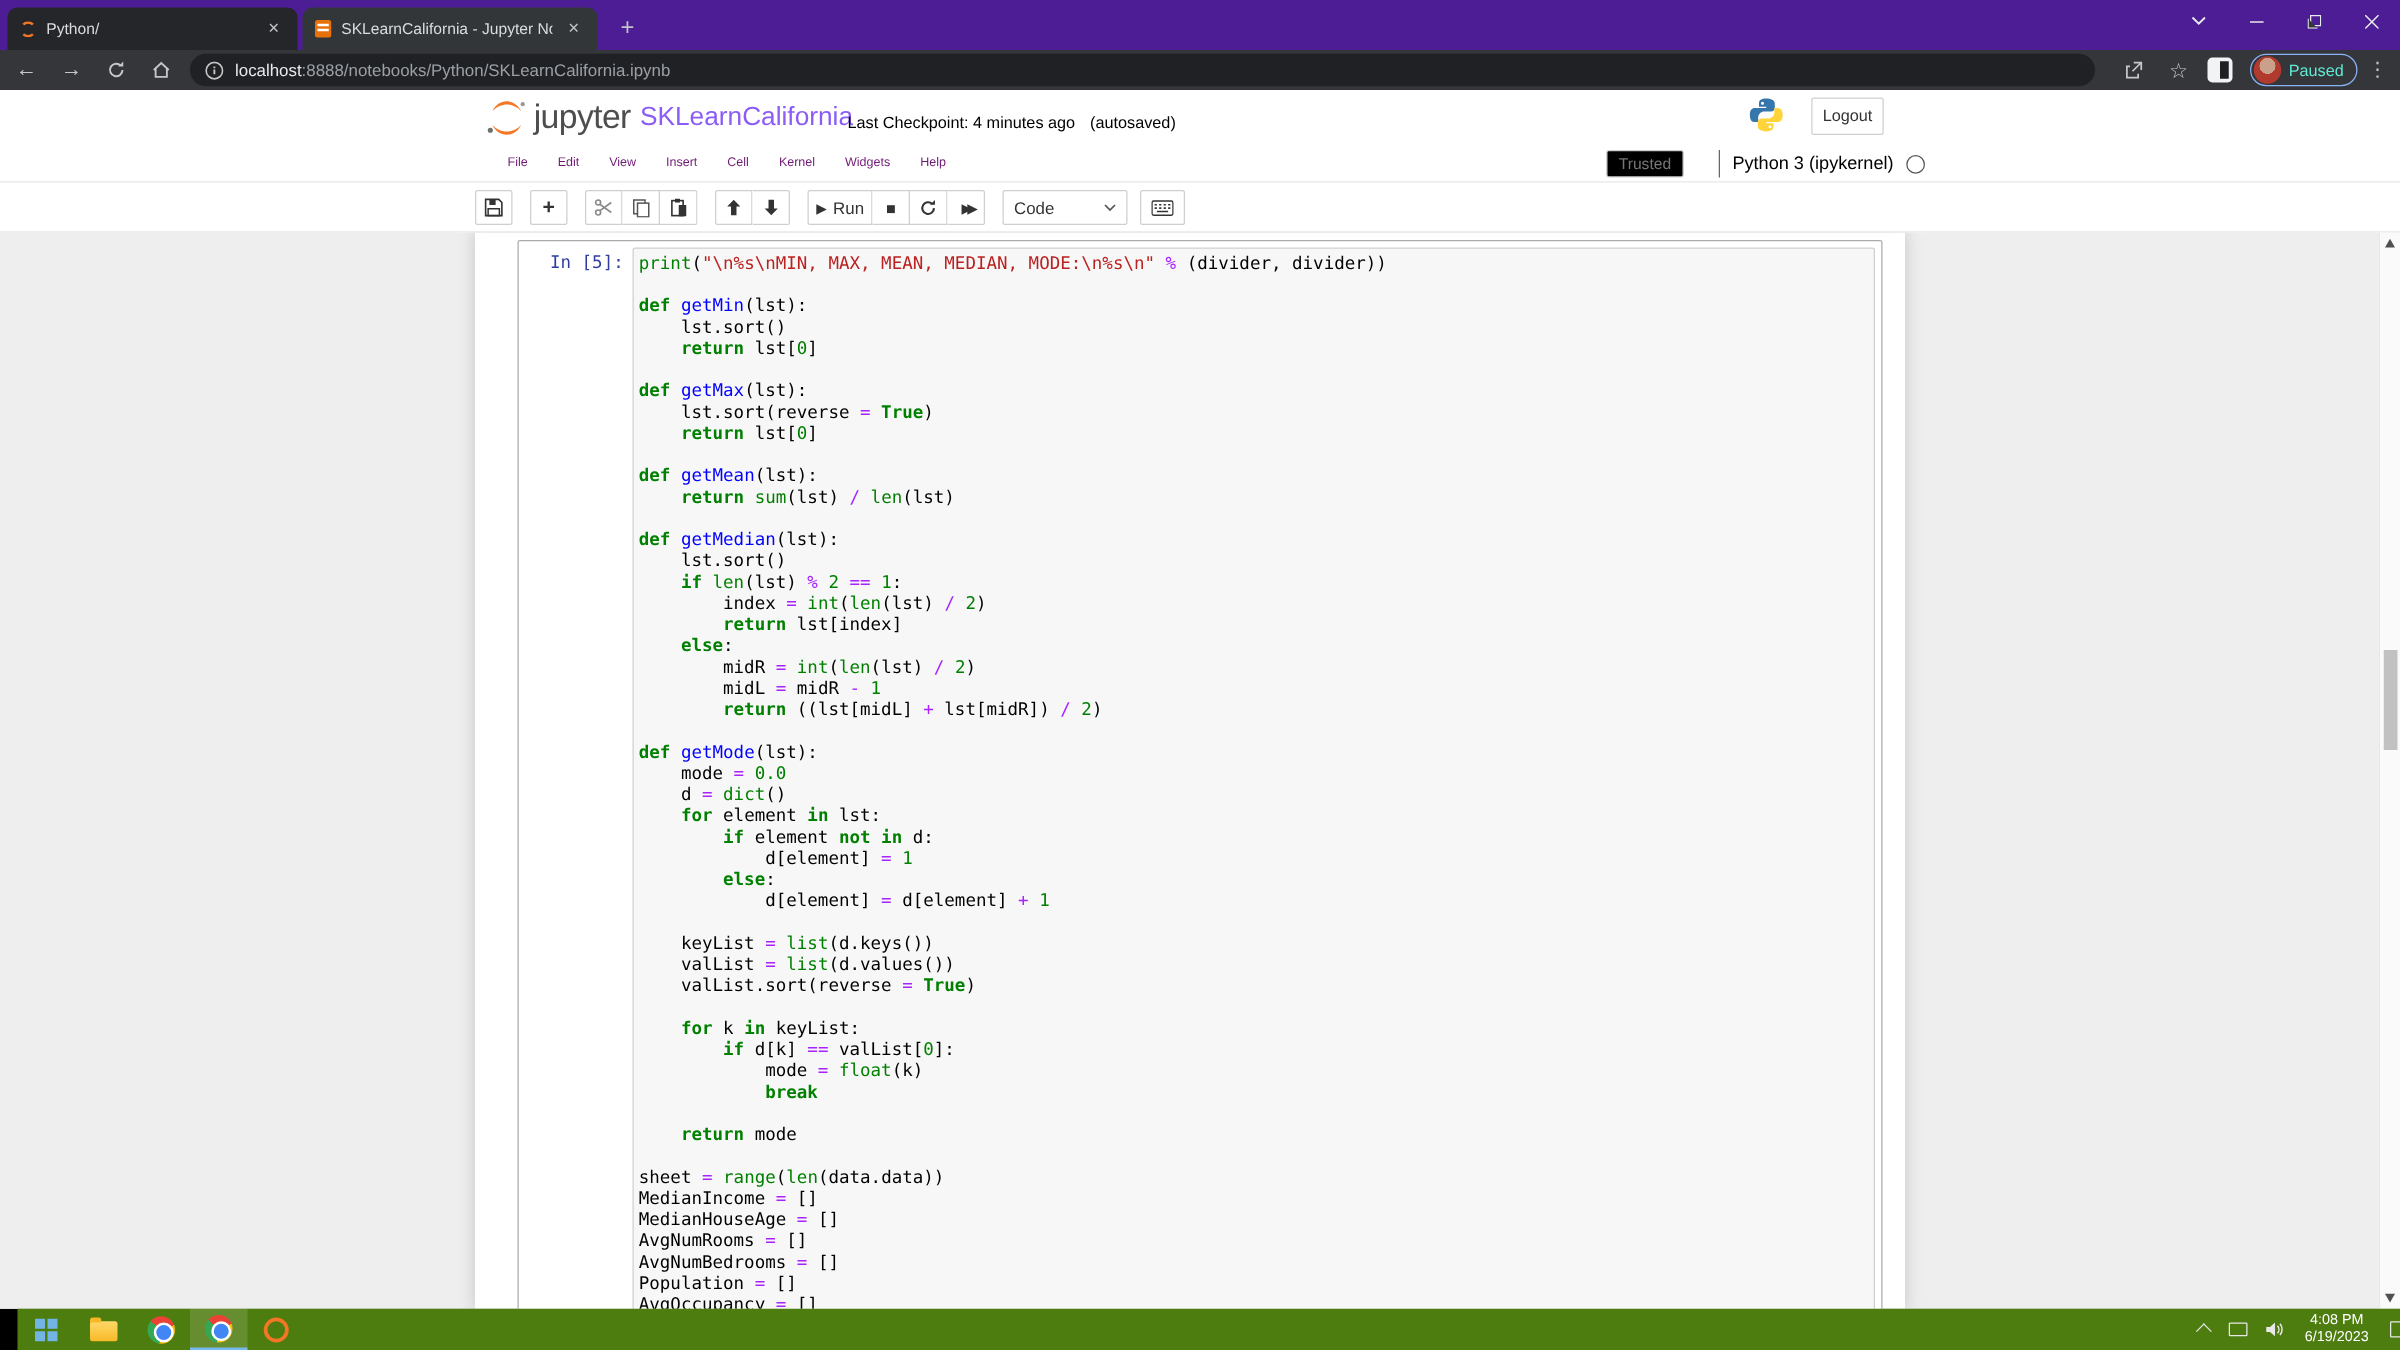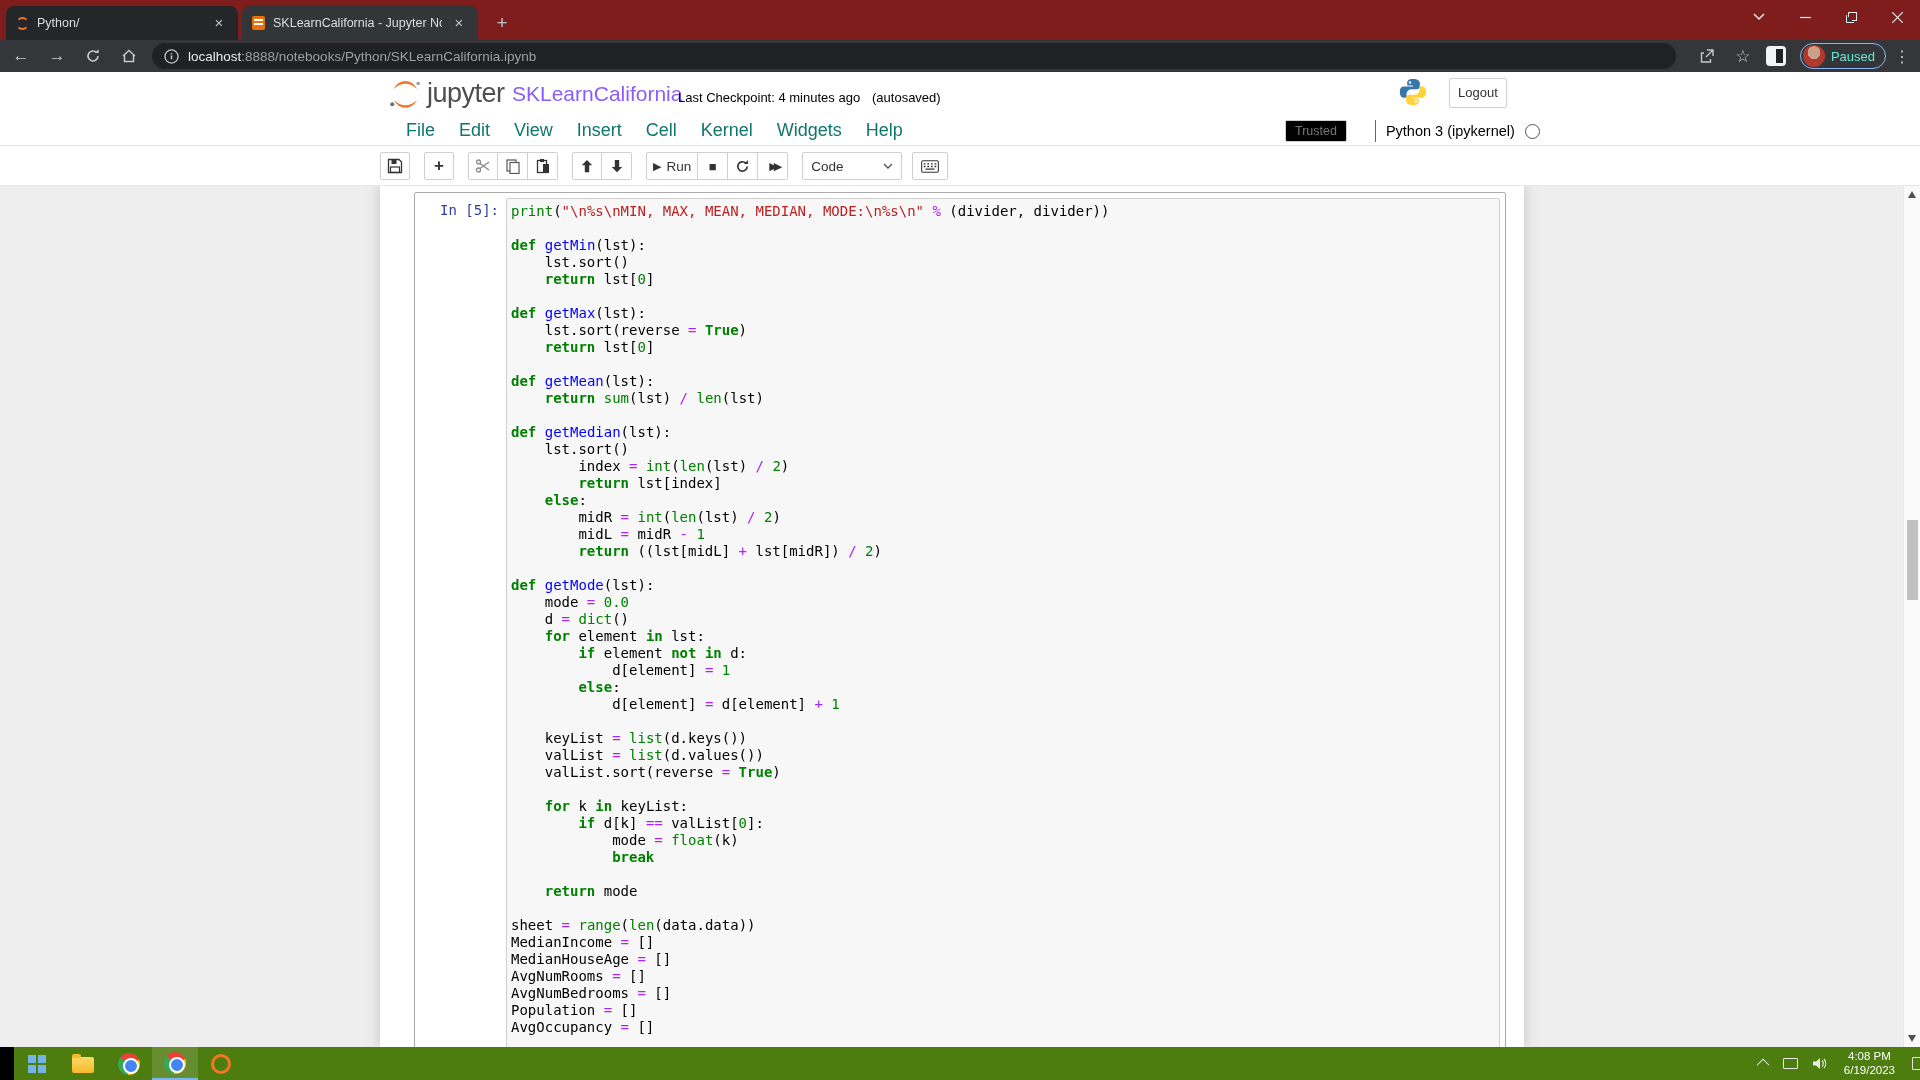--- a/index.html
+++ b/index.html
@@ -1,20 +1,20 @@
 <!DOCTYPE html>
 <html><head>
 <meta charset="utf-8">
 <style>
   * { margin:0; padding:0; box-sizing:border-box; }
   html,body { width:1920px; height:1080px; overflow:hidden; background:#000; }
   body { font-family:"Liberation Sans", sans-serif; position:relative; }
 
   
-  .tabstrip { position:absolute; left:0; top:0; width:1920px; height:40px; background:#7f1d1d; }
+  .tabstrip { position:absolute; left:0; top:0; width:1920px; height:40px; background:#4c1d95; }
   .tab { position:absolute; top:6px; height:34px; border-radius:8px 8px 0 0; display:flex; align-items:center; padding:0 10px; overflow:hidden; }
   .tab-inactive { left:6px; width:232px; background:#24262a; }
   .tab-active { left:242px; width:236px; background:#323639; }
   .tab-title { color:#dadce0; font-size:12.5px; white-space:nowrap; overflow:hidden; flex:1; margin:0 8px 0 8px; }
   .tab-close { color:#c0c4c9; font-size:15px; width:18px; height:18px; line-height:17px; text-align:center; border-radius:50%; flex:none; }
   .fav-ring { width:13px; height:13px; border-radius:50%; border:2.5px solid #f37626; border-left-color:transparent; border-right-color:transparent; flex:none; }
   .fav-book { width:13px; height:14px; background:#e8710a; border-radius:2px; position:relative; flex:none; }
   .fav-book:before { content:""; position:absolute; left:2px; top:3px; width:9px; height:2px; background:#fff; box-shadow:0 4px 0 #fff; }
   .newtab-btn { position:absolute; left:490px; top:12px; width:24px; height:24px; color:#c0c4c9; font-size:19px; line-height:22px; text-align:center; border-radius:50%; }
   .win-controls { position:absolute; right:0; top:0; height:34px; display:flex; }
@@ -40,21 +40,21 @@
   .jlogo { position:absolute; left:388px; top:6px; display:flex; align-items:flex-end; cursor:pointer; }
   .jwordmark { font-size:27px; color:#4e4e4e; letter-spacing:-0.5px; margin-left:5px; }
   .jtitle { position:absolute; left:512px; top:10px; font-size:21px; color:#8b5cf6; }
   .jcheckpoint { position:absolute; left:678px; top:18px; font-size:13px; color:#000; }
   .jautosaved { position:absolute; left:872px; top:18px; font-size:13px; color:#000; }
   .logout-btn { position:absolute; left:1449px; top:6px; width:58px; height:30px; border:1px solid #cfcfcf; border-radius:2px; background:#fff; font-size:13px; color:#333; text-align:center; line-height:28px; }
   .pylogo { position:absolute; left:1398px; top:5px; }
 
   .menubar { position:absolute; left:0; top:44px; width:100%; height:30px; border-bottom:1px solid #e7e7e7; }
   .menus { position:absolute; left:394px; top:0; height:30px; display:flex; }
-  .menu-item { padding:0 12px; font-size:18px; color:#0f766e; line-height:29px; }
+  .menu-item { padding:0 12px; font-size:10px; color:#701a75; line-height:29px; }
   .menu-right { position:absolute; left:1285px; top:0; height:30px; display:flex; align-items:center; }
   .trusted { border:1px solid #cfcfcf; color:#777; font-size:12.5px; padding:3px 9px; border-radius:2px; background:#000000; }
   .kern-sep { width:1px; height:22px; background:#666; margin:0 10px 0 28px; }
   .kern-name { font-size:14.5px; color:#000; }
   .kern-circle { width:15px; height:15px; border:1.5px solid #555; border-radius:50%; margin-left:10px; }
 
   .jtoolbar { position:absolute; left:0; top:74px; width:100%; height:40px; border-bottom:1px solid #e7e7e7; }
   .tgroups { position:absolute; left:380px; top:6px; display:flex; align-items:center; }
   .tgroup { display:flex; margin-right:14px; }
   .tbtn { min-width:30px; height:28px; background:#fff; border:1px solid #cfcfcf; display:flex; align-items:center; justify-content:center; color:#333; font-size:13px; padding:0 6px; }
@@ -323,20 +323,21 @@
               <div class="cm-line"> </div>
               <div class="cm-line"><span class="tk">def</span><span class="tv"> </span><span class="td">getMax</span><span class="tv">(lst):</span></div>
               <div class="cm-line"><span class="tv">    lst.sort(reverse </span><span class="to">=</span><span class="tv"> </span><span class="tk">True</span><span class="tv">)</span></div>
               <div class="cm-line"><span class="tv">    </span><span class="tk">return</span><span class="tv"> lst[</span><span class="tn">0</span><span class="tv">]</span></div>
               <div class="cm-line"> </div>
               <div class="cm-line"><span class="tk">def</span><span class="tv"> </span><span class="td">getMean</span><span class="tv">(lst):</span></div>
               <div class="cm-line"><span class="tv">    </span><span class="tk">return</span><span class="tv"> </span><span class="tb">sum</span><span class="tv">(lst) </span><span class="to">/</span><span class="tv"> </span><span class="tb">len</span><span class="tv">(lst)</span></div>
               <div class="cm-line"> </div>
               <div class="cm-line"><span class="tk">def</span><span class="tv"> </span><span class="td">getMedian</span><span class="tv">(lst):</span></div>
               <div class="cm-line"><span class="tv">    lst.sort()</span></div>
+              <div class="cm-line"><span class="tv">    </span><span class="tk">if</span><span class="tv"> </span><span class="tb">len</span><span class="tv">(lst) </span><span class="to">%</span><span class="tv"> </span><span class="tn">2</span><span class="tv"> </span><span class="to">==</span><span class="tv"> </span><span class="tn">1</span><span class="tv">:</span></div>
               <div class="cm-line"><span class="tv">        index </span><span class="to">=</span><span class="tv"> </span><span class="tb">int</span><span class="tv">(</span><span class="tb">len</span><span class="tv">(lst) </span><span class="to">/</span><span class="tv"> </span><span class="tn">2</span><span class="tv">)</span></div>
               <div class="cm-line"><span class="tv">        </span><span class="tk">return</span><span class="tv"> lst[index]</span></div>
               <div class="cm-line"><span class="tv">    </span><span class="tk">else</span><span class="tv">:</span></div>
               <div class="cm-line"><span class="tv">        midR </span><span class="to">=</span><span class="tv"> </span><span class="tb">int</span><span class="tv">(</span><span class="tb">len</span><span class="tv">(lst) </span><span class="to">/</span><span class="tv"> </span><span class="tn">2</span><span class="tv">)</span></div>
               <div class="cm-line"><span class="tv">        midL </span><span class="to">=</span><span class="tv"> midR </span><span class="to">-</span><span class="tv"> </span><span class="tn">1</span></div>
               <div class="cm-line"><span class="tv">        </span><span class="tk">return</span><span class="tv"> ((lst[midL] </span><span class="to">+</span><span class="tv"> lst[midR]) </span><span class="to">/</span><span class="tv"> </span><span class="tn">2</span><span class="tv">)</span></div>
               <div class="cm-line"> </div>
               <div class="cm-line"><span class="tk">def</span><span class="tv"> </span><span class="td">getMode</span><span class="tv">(lst):</span></div>
               <div class="cm-line"><span class="tv">    mode </span><span class="to">=</span><span class="tv"> </span><span class="tn">0.0</span></div>
               <div class="cm-line"><span class="tv">    d </span><span class="to">=</span><span class="tv"> </span><span class="tb">dict</span><span class="tv">()</span></div>

